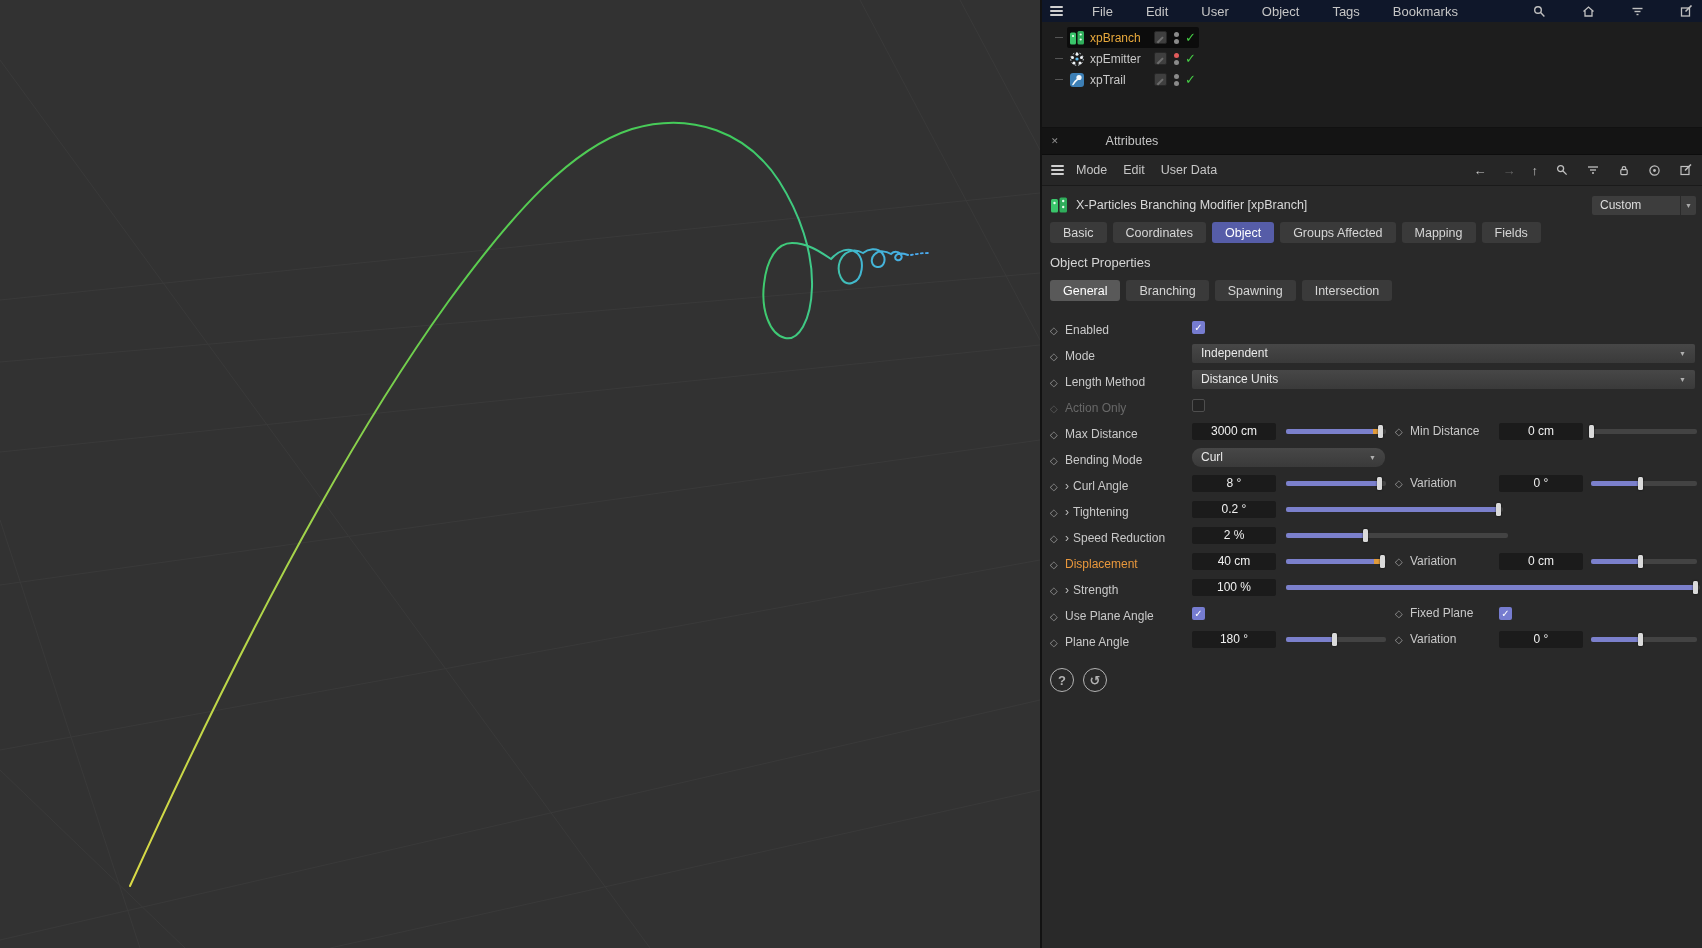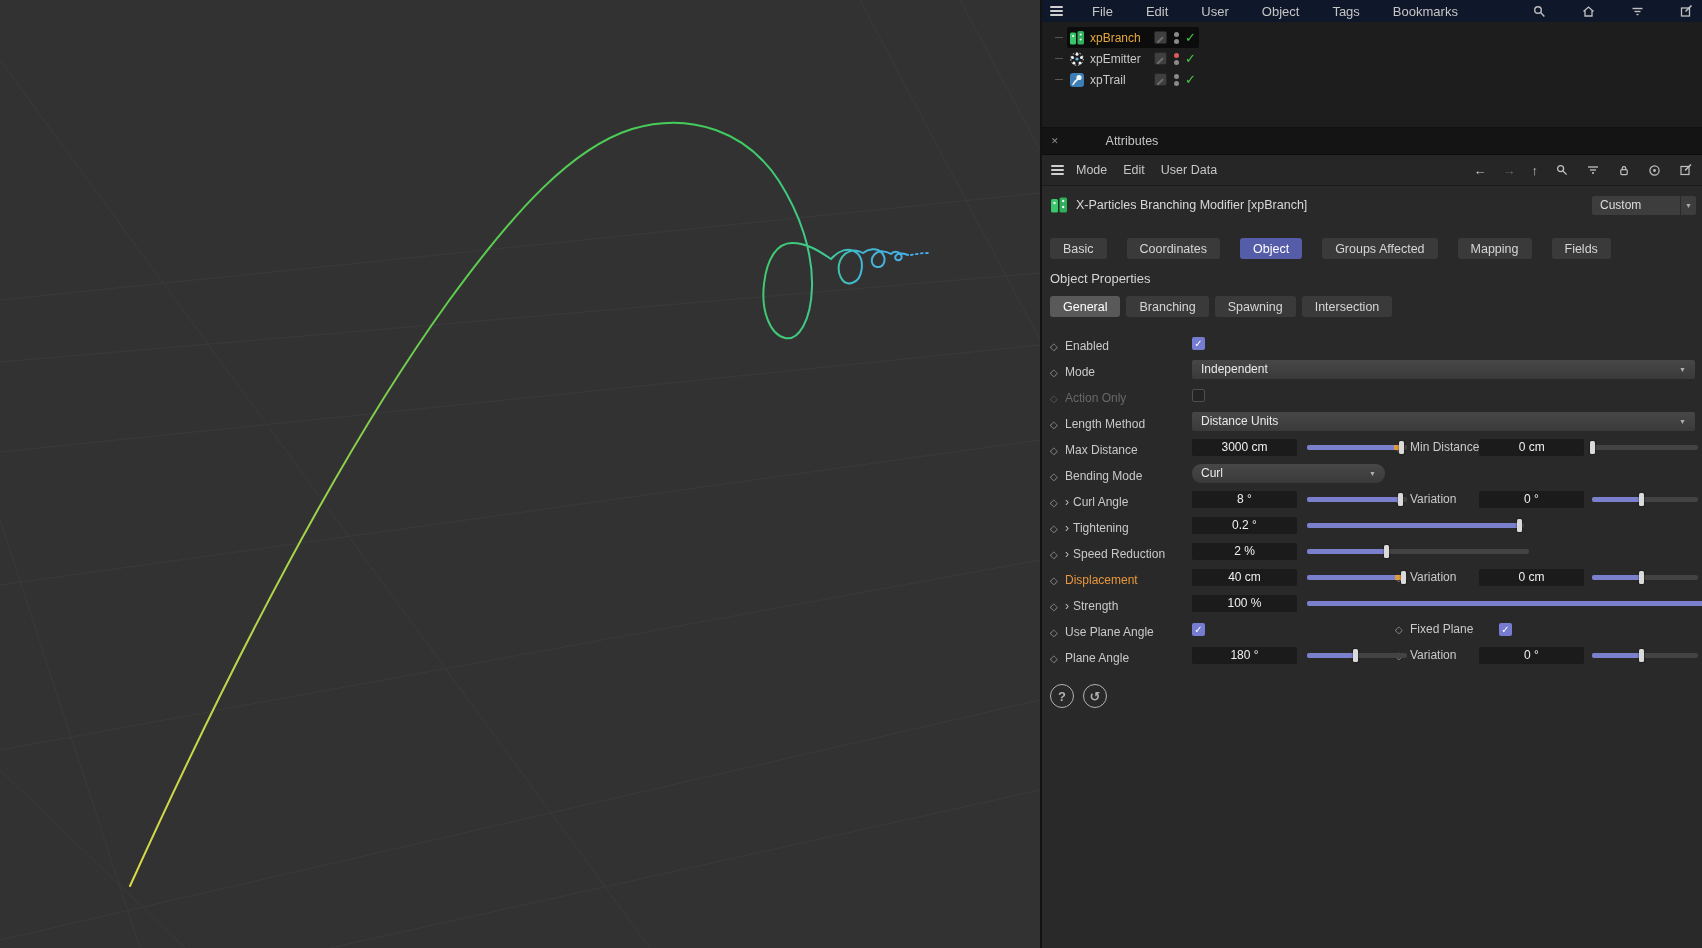--- a/index.html
+++ b/index.html
@@ -54,42 +54,42 @@
   .arrow-ch.dim{color:#636363;}
 
   
   .attr-body{padding:6px 4px 0 8px;}
   .obj-title-row{height:26px;display:flex;align-items:center;gap:8px;}
   .obj-title{color:#d8d8d8;font-size:12.5px;flex:1;}
   .preset{display:flex;align-items:center;margin-right:2px;}
   .preset-box{width:72px;height:19px;background:#3d3d3d;border-radius:2px 0 0 2px;display:flex;align-items:center;padding:0 8px;color:#dedede;}
   .preset-arrow{width:15px;height:19px;background:#3d3d3d;border-left:1px solid #2a2a2a;border-radius:0 2px 2px 0;display:flex;align-items:center;justify-content:center;color:#aaa;font-size:7px;}
 
-  .tabs-row{display:flex;gap:20px;margin-top:20px;}
+  .tabs-row{display:flex;gap:6px;margin-top:4px;}
   .tab{height:21px;background:#3a3a3a;border-radius:3px;display:flex;align-items:center;padding:0 13px;color:#d6d6d6;font-size:12.5px;}
   .tab.active{background:#565da8;color:#fff;}
   .subtab.active{background:#595959;color:#fff;}
 
   .section-title{margin-top:12px;color:#d5d5d5;font-size:13px;}
   .subtabs-row{display:flex;gap:6px;margin-top:10px;}
 
   
   .props{margin-top:13px;}
   .prop-row{height:26px;display:flex;align-items:center;}
   .pcol{width:142px;display:flex;align-items:center;flex:none;margin-top:6px;}
   .diamond{width:15px;color:#989898;font-size:10px;flex:none;}
   .diamond::before{content:"◇";}
   .diamond.dim{color:#5c5c5c;}
   .expand{width:8px;color:#bdbdbd;font-size:12px;flex:none;}
   .expand::before{content:"›";}
   .plabel{color:#c9c9c9;white-space:nowrap;}
   .plabel.dim{color:#686868;}
   .plabel.hl{color:#e8973c;}
   .slot2{width:194px;display:flex;align-items:center;flex:none;}
-  .value{width:105px;height:17px;background:#1b1b1b;border-radius:2px;color:#f0f0f0;
+  .value{width:84px;height:17px;background:#1b1b1b;border-radius:2px;color:#f0f0f0;
          display:flex;align-items:center;justify-content:center;flex:none;}
   .dropdown{height:19px;background:linear-gradient(#474747,#3a3a3a);border-radius:2px;color:#e9e9e9;
             display:flex;align-items:center;padding:0 9px;}
   .dropdown .dd-arrow{margin-left:auto;color:#b0b0b0;font-size:7px;}
   .dd-arrow::before{content:"▼";}
   .dropdown.grow{flex:1;margin-right:3px;}
   .dropdown.w193{width:175px;flex:none;border-radius:9px;}
   .slider{position:relative;height:5px;background:#434343;border-radius:2px;margin-left:10px;flex:none;}
   .slider .fill{position:absolute;left:0;top:0;bottom:0;background:#7b80cc;border-radius:2px;}
   .slider .seg{position:absolute;top:0;bottom:0;background:#df9a3a;}
@@ -383,35 +383,35 @@
           <span class="plabel">Mode</span>
           </span>
         <span class="dropdown grow">
           <span>Independent</span>
           <span class="dd-arrow"></span>
         </span>
       </div>
 
       <div class="prop-row">
         <span class="pcol">
-            <span class="diamond dim"></span>
-          <span class="plabel dim">Action Only</span>
-          </span>
-        <span class="checkbox off" data-checked="false"></span>
-      </div>
-
-      <div class="prop-row">
-        <span class="pcol">
             <span class="diamond"></span>
           <span class="plabel">Length Method</span>
           </span>
         <span class="dropdown grow">
           <span>Distance Units</span>
           <span class="dd-arrow"></span>
         </span>
+      </div>
+
+      <div class="prop-row">
+        <span class="pcol">
+            <span class="diamond dim"></span>
+          <span class="plabel dim">Action Only</span>
+          </span>
+        <span class="checkbox off" data-checked="false"></span>
       </div>
 
       <div class="prop-row">
         <span class="pcol">
             <span class="diamond"></span>
           <span class="plabel">Max Distance</span>
           </span>
         <span class="slot2">
           <span class="value">3000 cm</span>
           <span class="slider short">

